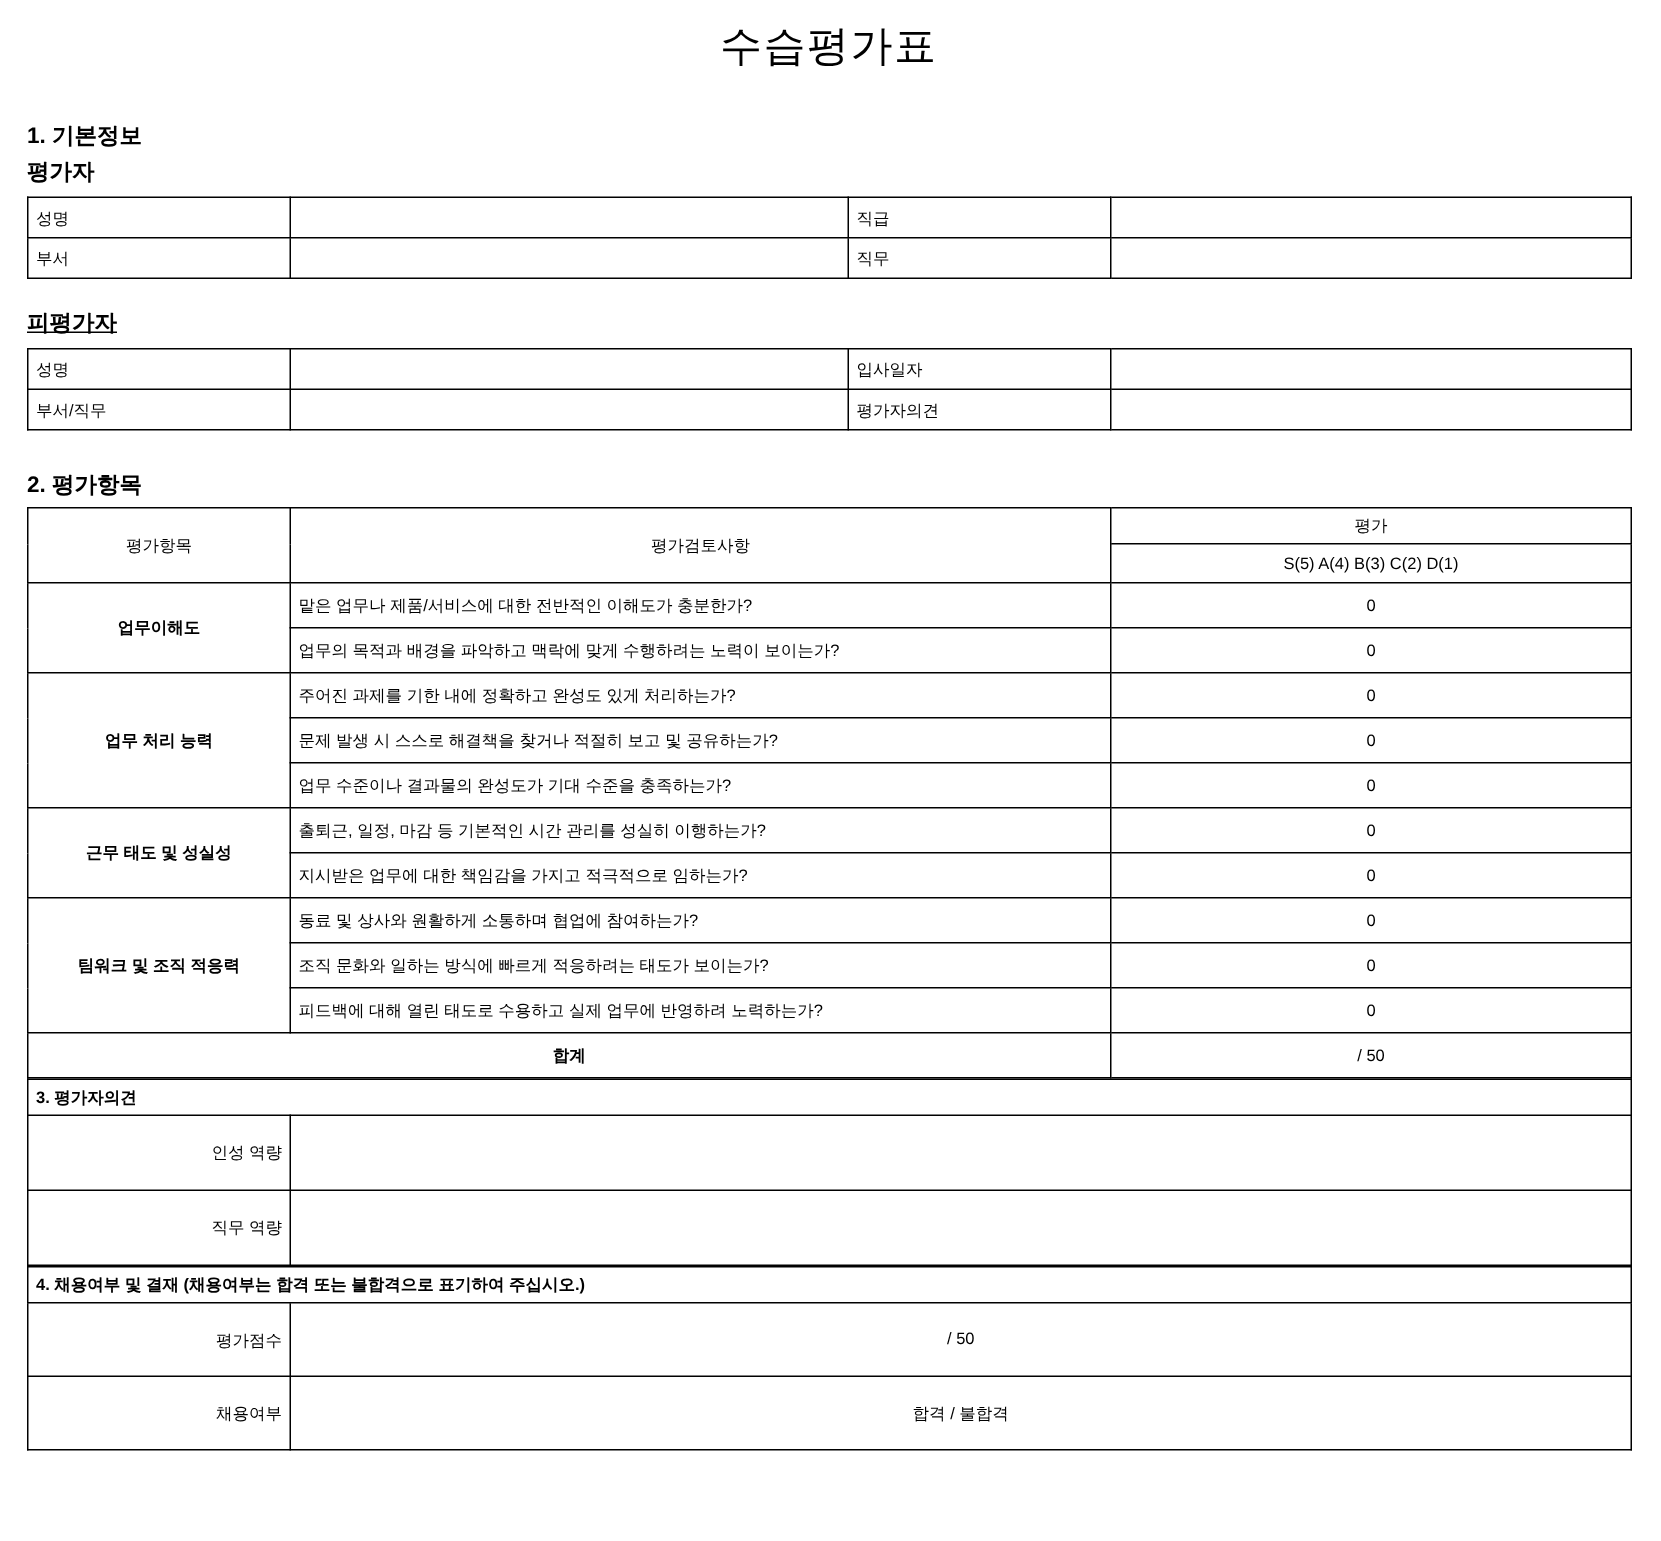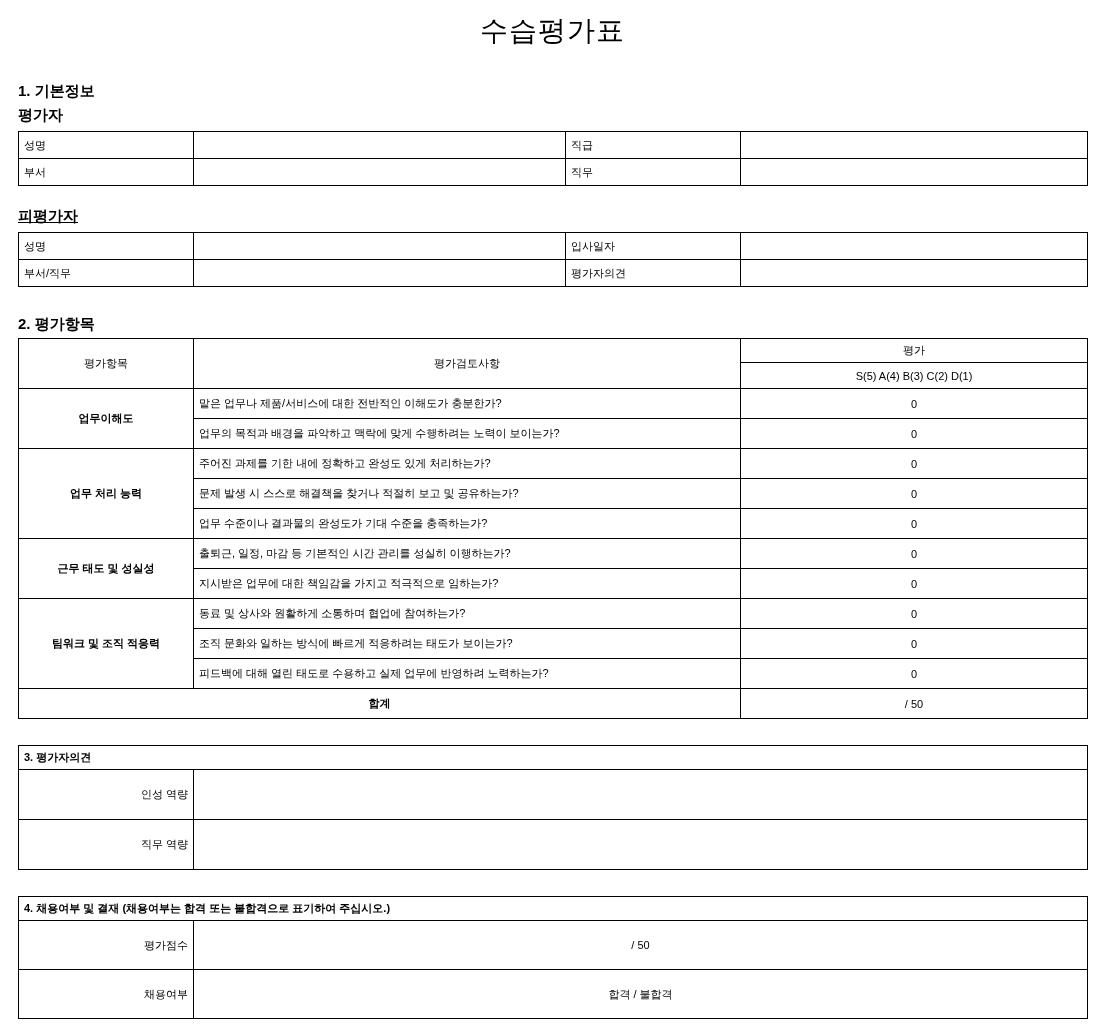--- a/index.html
+++ b/index.html
@@ -57,21 +57,21 @@
   .eval-table .hdr1 td { height: 24px; text-align: center; }
   .eval-table .hdr2 td { height: 26px; text-align: center; }
   .eval-table .qrow td { height: 30px; }
   .cat-cell  { text-align: center; font-weight: bold; }
   .q-cell    { text-align: left; margin-left: 40px; }
   .score-cell{ text-align: center; }
   .total-row td { height: 30px; }
   .total-label { text-align: center; font-weight: bold; }
 
   
-  .block-table { margin-top: 26px; }
+  .block-table { }
   .block-table .block-hdr td {
     height: 24px;
     font-weight: bold;
     text-align: left;
   }
   .block-table .label-cell { text-align: right; }
   .sec3-table .data-row td { height: 50px; }
   .sec4-table .data-row td { height: 49px; }
   .sec4-table .value-cell  { text-align: center; }
 </style>

